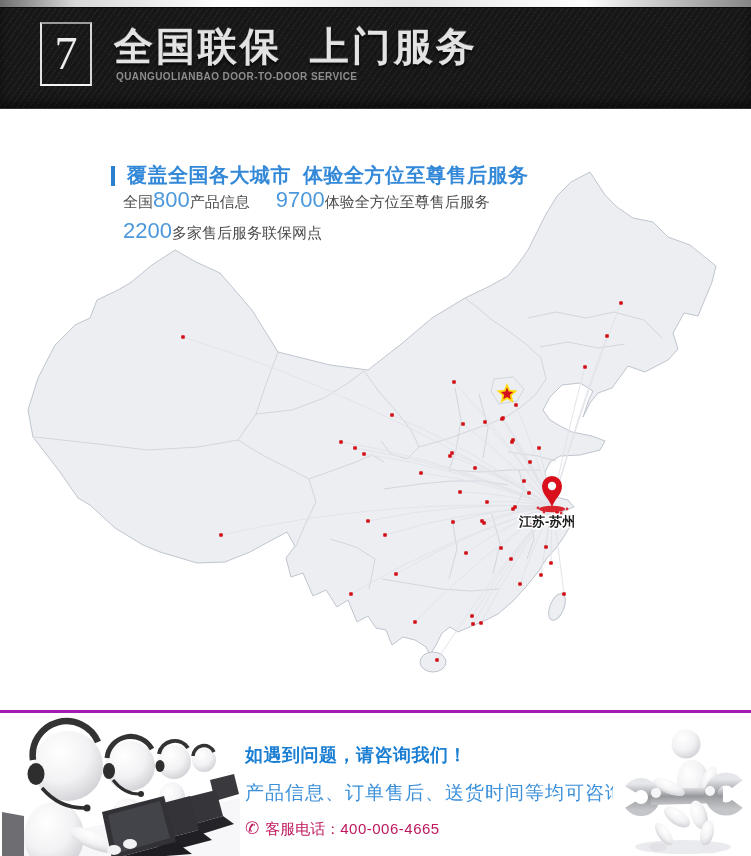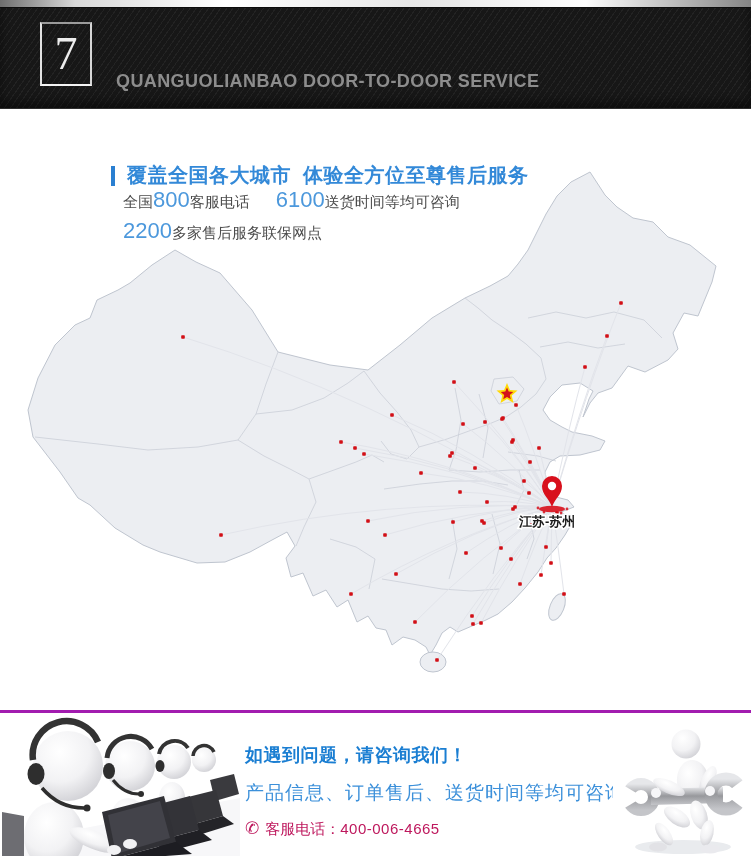--- a/index.html
+++ b/index.html
@@ -14,21 +14,21 @@
   .hdr-strip{position:absolute;left:0;top:0;width:751px;height:7px;
        background:linear-gradient(90deg,#6e6e6e 0%,#d8d8d8 10%,#ffffff 30%,#e6e6e6 55%,#fdfdfd 78%,#858585 100%);
        border-bottom:1px solid #0c0c0c;}
   .numbox{position:absolute;left:40px;top:22px;width:48px;height:60px;
        border:2px solid;border-color:#9b9b9b #d6d6d6 #f4f4f4 #e3e3e3;
        color:#ececec;font-family:"Liberation Serif","DejaVu Serif",serif;
        font-size:46px;line-height:60px;text-align:center;}
   .hdr-title{position:absolute;left:114px;top:20px;margin:0;
        font-size:39px;font-weight:bold;letter-spacing:3px;color:#e3e3e3;
        text-shadow:0 2px 3px rgba(0,0,0,.75),0 -1px 0 rgba(255,255,255,.22);white-space:pre;}
-  .hdr-sub{position:absolute;left:116px;top:71px;font-size:18px;font-weight:bold;
+  .hdr-sub{position:absolute;left:116px;top:71px;font-size:10px;font-weight:bold;
        color:#8d8d8d;letter-spacing:.4px;}
 
   
   .cov-head{position:absolute;left:111px;top:158px;display:flex;align-items:center;}
   .vbar{width:4px;height:20px;background:#2a7fd1;margin-right:8px;}
   .cov-head h2{margin:4px;font-size:20px;font-weight:bold;color:#3389d8;letter-spacing:.5px;white-space:pre;}
   .stats{position:absolute;left:123px;top:189px;font-size:15px;color:#4c4c4c;}
   .stats p{margin:0 0 7px 0;line-height:22px;}
   .stats .num{color:#4c98dc;font-size:22px;}
   .stats .gap{display:inline-block;width:26px;}
@@ -53,31 +53,32 @@
 </head>
 <body>
 
 <div class="page">
 
   <div class="hdr">
     <div class="hdr-strip"></div>
     <div class="numbox">
       <span>7</span>
     </div>
+    <h1 class="hdr-title">全国联保  上门服务</h1>
     <div class="hdr-sub">QUANGUOLIANBAO DOOR-TO-DOOR SERVICE</div>
   </div>
 
   <div class="cov-head">
     <span class="vbar"></span>
     <h2>覆盖全国各大城市  体验全方位至尊售后服务</h2>
   </div>
 
   <div class="stats">
     <p>
-      <span>全国</span><span class="num">800</span><span>客服电话</span><span class="gap"></span><span class="num">6100</span><span>送货时间等均可咨询</span>
+      <span>全国</span><span class="num">800</span><span>产品信息</span><span class="gap"></span><span class="num">9700</span><span>体验全方位至尊售后服务</span>
     </p>
     <p>
       <span class="num">2200</span><span>多家售后服务联保网点</span>
     </p>
   </div>
 
   <svg id="map-svg" width="751" height="545" viewBox="0 165 751 545">
     <g>
       <path class="land" d="M175,250 L196,262 L220,273 L252,310 L278,352 L330,365 L368,370 L400,345 L432,318
         L465,298 L490,286 L508,276 L518,264 L528,250 L537,232 L546,214 L557,196 L571,182 L590,172

